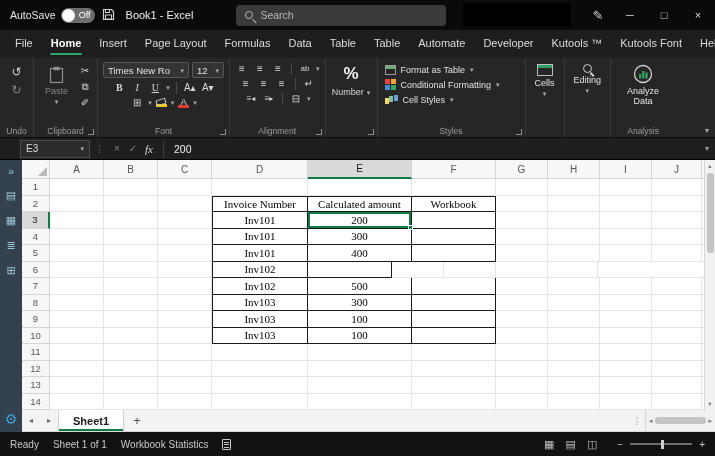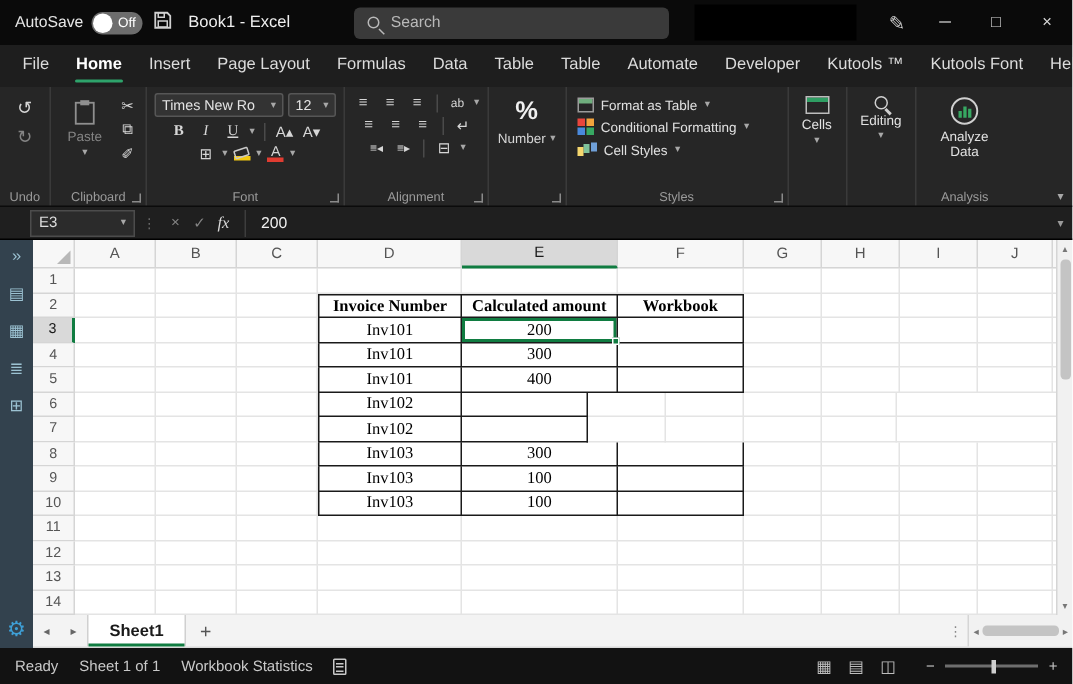--- a/index.html
+++ b/index.html
@@ -93,21 +93,21 @@
   .col-h{border-right:1px solid #d5d5d5;border-bottom:1px solid #d5d5d5;background:#f7f7f7;color:#555;font-size:10px;display:flex;align-items:center;justify-content:center;flex:0 0 auto}
   .col-h.hl-col{background:#d9d9d9;border-bottom:2px solid #107C41;color:#1a1a1a}
   .col-h.fill,.cell.fill{flex:1 1 auto;width:auto !important;border-right:none}
   .grid-row{display:flex;height:16.5px}
   .row-h{width:28px;flex:0 0 auto;border-right:1px solid #d5d5d5;border-bottom:1px solid #d5d5d5;background:#f7f7f7;color:#555;font-size:9.5px;display:flex;align-items:center;justify-content:center}
   .row-h.hl-row{background:#d9d9d9;border-right:2px solid #107C41;color:#1a1a1a}
   .cell{border-right:1px solid #e4e4e4;border-bottom:1px solid #e4e4e4;font-size:11px;display:flex;align-items:center;justify-content:center;position:relative;white-space:nowrap;flex:0 0 auto}
   .cell.tbl{font-family:"Liberation Serif",serif;color:#000;border-right:1px solid #1a1a1a;border-bottom:1px solid #1a1a1a}
   .cell.tbl-left{border-left:1px solid #1a1a1a}
   .cell.tbl-top{border-top:1px solid #1a1a1a}
-  .cell.tbl-head{font-weight:bold}
+  .cell.tbl-head{font-weight:normal}
   .cell.sel{box-shadow:inset 0 0 0 2px #107C41;z-index:2}
   .fill-handle{position:absolute;right:-2px;bottom:-2px;width:5px;height:5px;background:#107C41;border:1px solid #fff;z-index:3}
   .vscroll{width:11px;background:#f1f1f1;border-left:1px solid #d5d5d5;display:flex;flex-direction:column;align-items:center;padding:2px 0;font-size:6.5px;color:#777;flex:0 0 auto}
   .vthumb{width:7px;height:80px;background:#c4c4c4;border-radius:3px;margin-top:3px}
   .vfill{flex:1}
 
   
   .sheet-bar{height:22px;background:#f3f3f3;display:flex;align-items:stretch;font-size:11px;color:#444;border-bottom:1px solid #d9d9d9}
   .snav{width:18px;display:flex;align-items:center;justify-content:center;color:#666;font-size:8px}
   .sheet-tab{padding:0 14px;background:#fff;display:flex;align-items:center;font-weight:bold;color:#1a1a1a;border-left:1px solid #d0d0d0;border-right:1px solid #d0d0d0;position:relative}
@@ -496,20 +496,21 @@
               <div class="cell" style="width: 52px;"></div>
               <div class="cell" style="width: 50px;"></div>
               <div class="cell fill"></div>
             </div>
             <div class="grid-row">
               <div class="row-h">7</div>
               <div class="cell" style="width: 54px;"></div>
               <div class="cell" style="width: 54px;"></div>
               <div class="cell" style="width: 54px;"></div>
               <div class="cell tbl tbl-left" style="width: 96px;">Inv102</div>
+              <div class="cell tbl" style="width: 104px;">500</div>
               <div class="cell tbl" style="width: 84px;"></div>
               <div class="cell" style="width: 52px;"></div>
               <div class="cell" style="width: 52px;"></div>
               <div class="cell" style="width: 52px;"></div>
               <div class="cell" style="width: 50px;"></div>
               <div class="cell fill"></div>
             </div>
             <div class="grid-row">
               <div class="row-h">8</div>
               <div class="cell" style="width: 54px;"></div>

